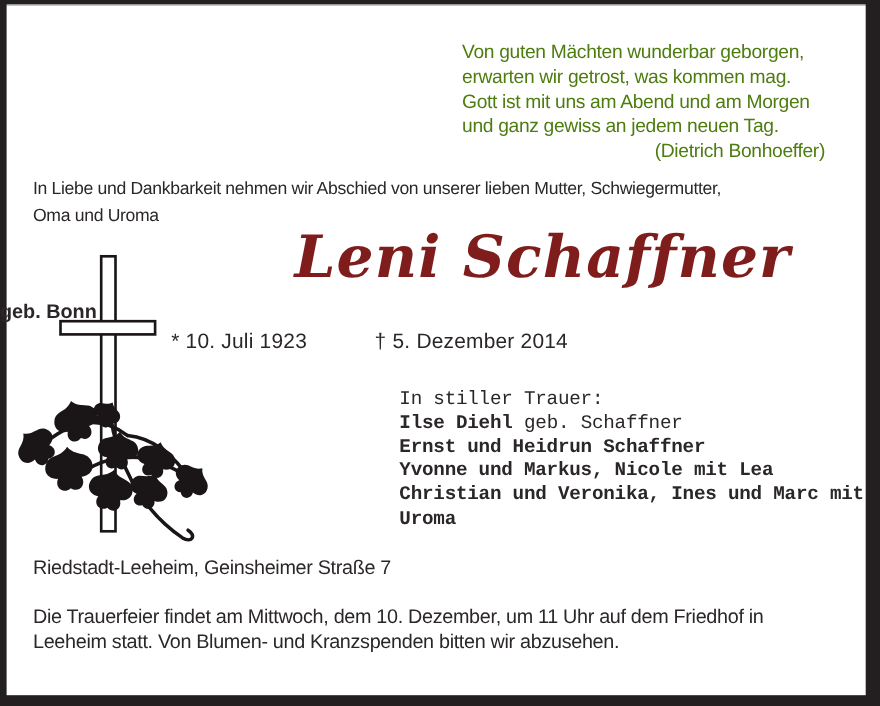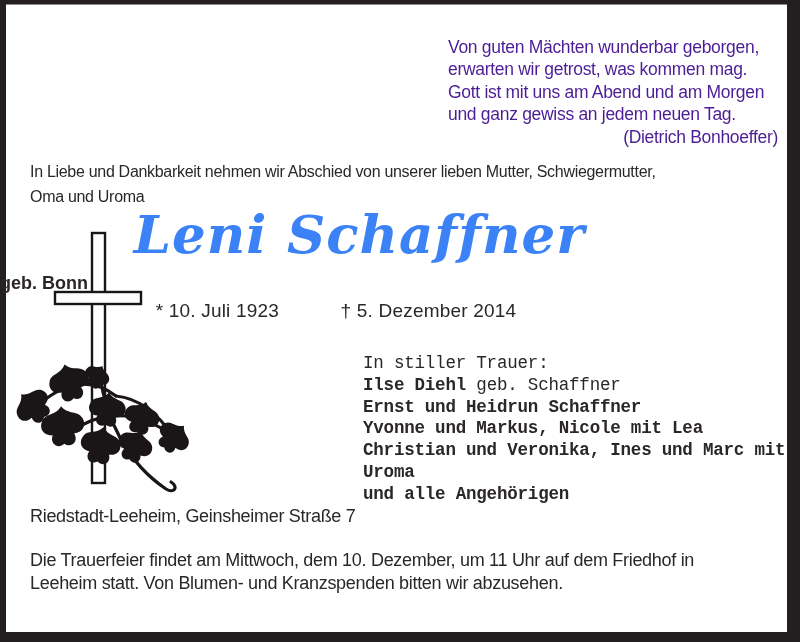--- a/index.html
+++ b/index.html
@@ -9,34 +9,34 @@
     font-family:"Liberation Sans", sans-serif; color:#2b2728; overflow:hidden;
   }
   
   .b-top    { position:absolute; left:0; top:0; width:100%; height:4px; background:#231f20; }
   .b-top-gray { position:absolute; left:0; top:4px; width:100%; height:1px; background:#8f8b8c; }
   .b-left   { position:absolute; left:0; top:0; width:6px; height:100%; background:#231f20; }
   .b-right  { position:absolute; right:0; top:0; width:13px; height:100%; background:#231f20; }
   .b-bottom { position:absolute; left:0; bottom:0; width:100%; height:10px; background:#231f20; }
 
   .quote {
-    position:absolute; left:448px; top:36px; width:352px;
-    font-size:17.5px; line-height:22.4px; letter-spacing:-0.3px; color:#4c1d95;
+    position:absolute; left:420px; top:36px; width:352px;
+    font-size:17.5px; line-height:22.4px; letter-spacing:-0.3px; color:#4d7c0f;
   }
   .quote .attribution { text-align:right; padding-right:22px; }
 
   .intro {
     position:absolute; left:30px; top:159px; width:752px;
     font-size:16px; line-height:25px; letter-spacing:-0.3px;
   }
 
   .name {
-    position:absolute; left:0; top:203px; width:719px; text-align:center;
+    position:absolute; left:0; top:203px; width:719px; text-align:right;
     font-family:"DejaVu Serif", serif; font-style:italic; font-weight:bold;
-    font-size:53px; letter-spacing:1px; color:#3b82f6;
+    font-size:53px; letter-spacing:1px; color:#7f1d1d;
   }
   .birth-name {
     position:absolute; left:0; top:273px; width:800px; text-align:left;
     font-weight:bold; font-size:18px; color:#2b2728;
   }
   .dates {
     position:absolute; left:0; top:300px; width:672px; text-align:center;
     font-size:19px; letter-spacing:0.2px;
   }
   .dates .death { display:inline-block; margin-left:56px; }
@@ -116,21 +116,20 @@
     <span class="birth">* 10. Juli 1923</span>
     <span class="death">† 5. Dezember 2014</span>
   </div>
 
   <div class="mourners">
     <div>In stiller Trauer:</div>
     <div><span class="bold">Ilse Diehl</span><span> geb. Schaffner</span></div>
     <div class="bold">Ernst und Heidrun Schaffner</div>
     <div class="bold">Yvonne und Markus, Nicole mit Lea</div>
     <div class="bold">Christian und Veronika, Ines und Marc mit Uroma</div>
-    <div class="bold">und alle Angehörigen</div>
   </div>
 
   <div class="address">Riedstadt-Leeheim, Geinsheimer Straße 7</div>
 
   <div class="funeral">
     <div>Die Trauerfeier findet am Mittwoch, dem 10. Dezember, um 11 Uhr auf dem Friedhof in</div>
     <div>Leeheim statt. Von Blumen- und Kranzspenden bitten wir abzusehen.</div>
   </div>
 
 </div>

